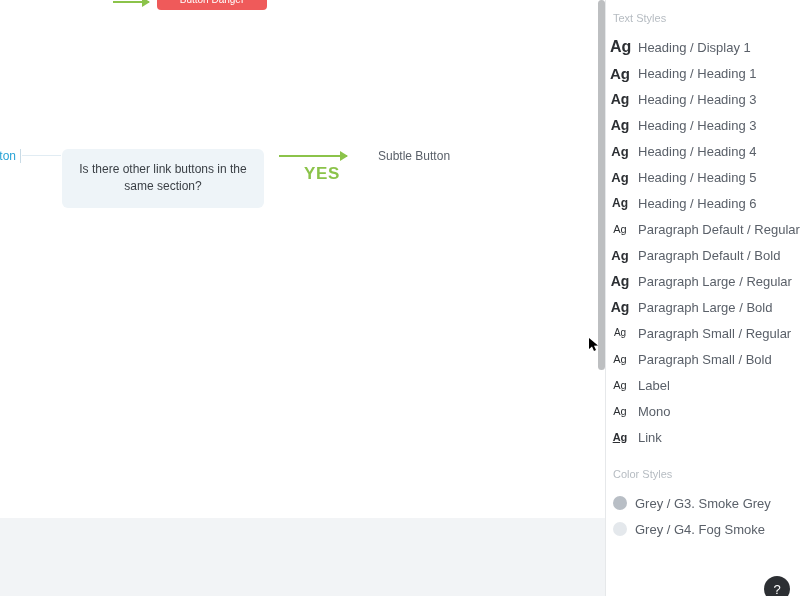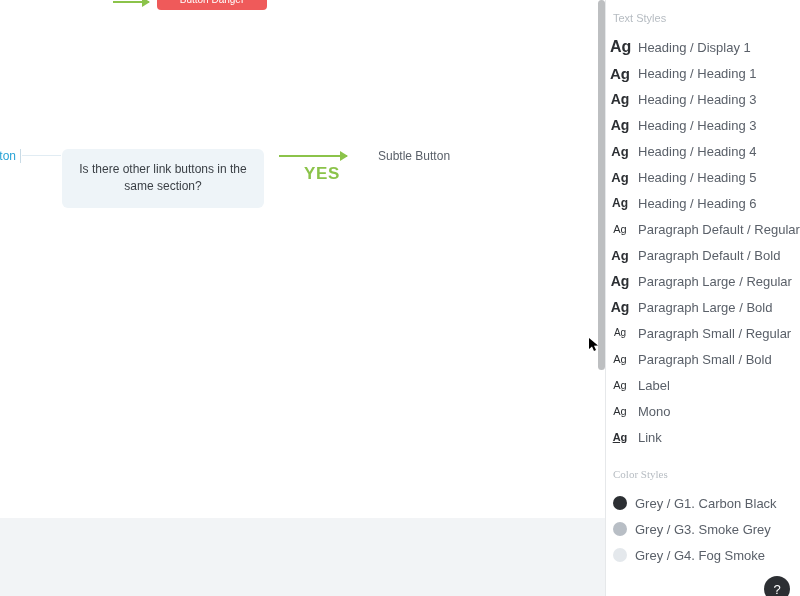--- a/index.html
+++ b/index.html
@@ -287,26 +287,22 @@
       <div class="style-row">
         <span class="ag xs">Ag</span>
         <span class="style-label">Mono</span>
       </div>
       <div class="style-row">
         <span class="ag link">Ag</span>
         <span class="style-label">Link</span>
       </div>
     </div>
 
-  <div class="sect-title" style="margin-top:18px;font-family:Liberation Serif, serif;">Color Styles</div>
+  <div class="sect-title" style="margin-top:18px;">Color Styles</div>
   <div id="color-styles-list">
-      <div class="style-row">
-        <span class="swatch" style="background: rgb(44, 47, 51);"></span>
-        <span class="style-label">Grey / G1. Carbon Black</span>
-      </div>
       <div class="style-row">
         <span class="swatch" style="background: rgb(184, 190, 197);"></span>
         <span class="style-label">Grey / G3. Smoke Grey</span>
       </div>
       <div class="style-row">
         <span class="swatch" style="background: rgb(228, 232, 236);"></span>
         <span class="style-label">Grey / G4. Fog Smoke</span>
       </div>
     </div>
 

